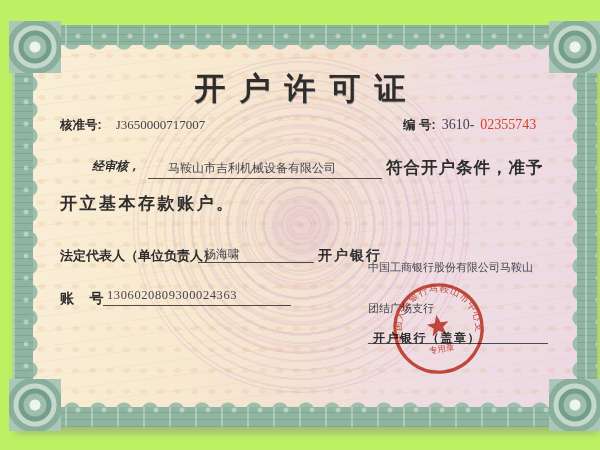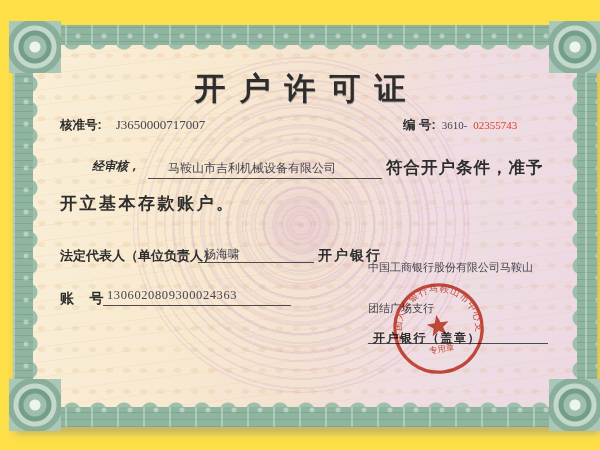--- a/index.html
+++ b/index.html
@@ -1,18 +1,18 @@
 <!DOCTYPE html>
 <html><head>
 <meta charset="utf-8">
 <style>
   * { margin:0; padding:0; box-sizing:border-box; }
   body { width:600px; height:450px; background:#fdfdfd; overflow:hidden;
          font-family:"Liberation Sans", sans-serif; }
-  .stage { position:relative; width:600px; height:450px; background:#fde047; }
+  .stage { position:relative; width:600px; height:450px; background:#bef264; }
 
   
   .cert { position:absolute; left:13px; top:25px; width:584px; height:402px;
           background:
             radial-gradient(circle 9px at 50% 50%, rgba(255,255,255,.38) 0 2px, rgba(255,255,255,0) 3px),
             repeating-linear-gradient(90deg, rgba(255,255,255,.30) 0 2px, rgba(0,0,0,0) 2px 26px),
             repeating-linear-gradient(0deg, rgba(90,140,115,.35) 0 1px, rgba(0,0,0,0) 1px 7px),
             #8fb5a1;
           background-size: 26px 22px, auto, auto, auto;
           box-shadow: 2px 7px 7px rgba(130,130,130,.45); }
@@ -66,21 +66,21 @@
            letter-spacing:14px; padding-left:14px; color:#2d2d2d;
            font-family:"Liberation Serif","DejaVu Serif",serif;
            text-shadow: 0.5px 0.5px 0 rgba(60,60,60,.35); }
   .lbl { font-weight:bold; color:#2d2d2d; white-space:pre;text-align:center; }
   .val { font-family:"Liberation Serif","DejaVu Serif",serif; color:#44444f; white-space:pre; }
   .fill { display:inline-block; border-bottom:1.2px solid #4b4b4b; }
 
   .approval-row { left:60px; top:117px; font-size:12.5px; }
   .approval-row .val { font-size:13px; margin-left:14px; }
   .serial-row { left:403px; top:117px; font-size:12.5px; }
-  .serial-row .val { font-size:11px; margin-left:6px; }
+  .serial-row .val { font-size:14px; margin-left:6px; }
   .serial-red { color:#d8402c; }
 
   .line1-label { left:92px; top:158px; font-size:12px;font-style:italic; }
   .company-fill { left:148px; top:160px; width:234px; height:19px; font-size:12px; padding-left:20px; }
   .line1-cond  { left:386px; top:157px; font-size:16.5px; letter-spacing:1px; }
   .line2 { left:60px; top:192px; font-size:17px; letter-spacing:2.5px; }
 
   .legal-label { left:60px; top:247px; font-size:13px; }
   .legal-fill  { left:198px; top:246px; width:116px; height:17px; font-size:12px; padding-left:6px; }
   .bank-label  { left:318px; top:247px; font-size:14px; letter-spacing:2px; }

